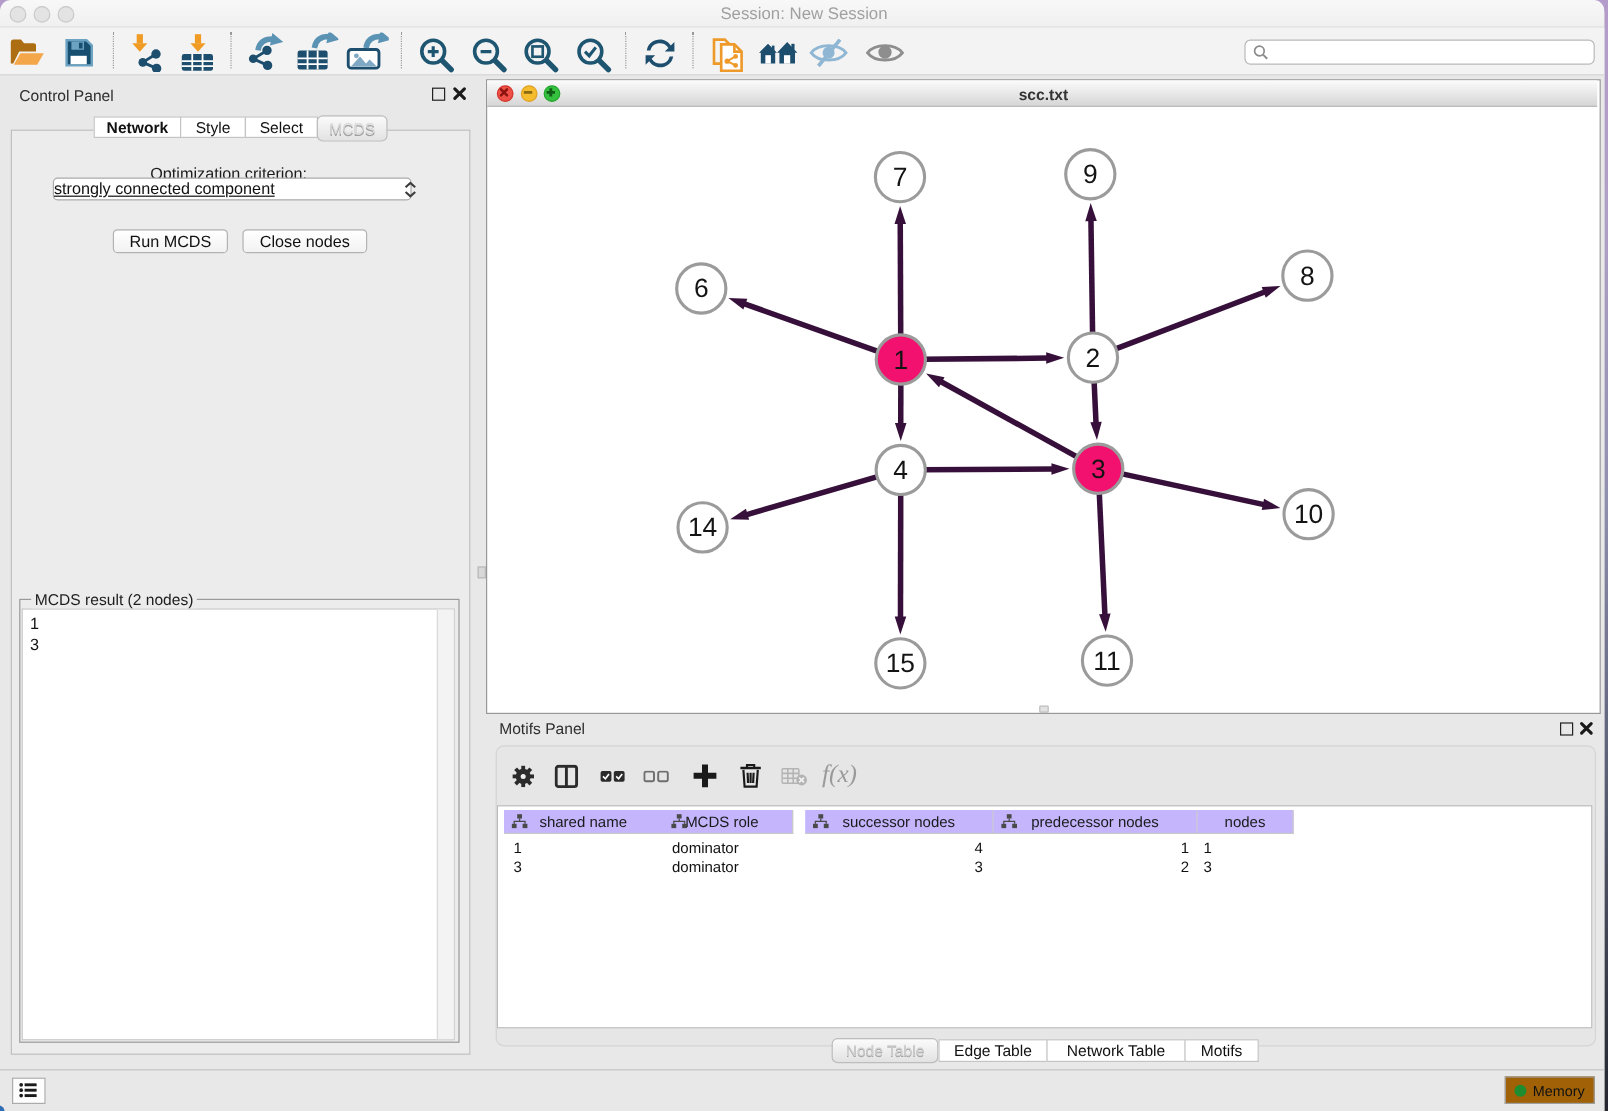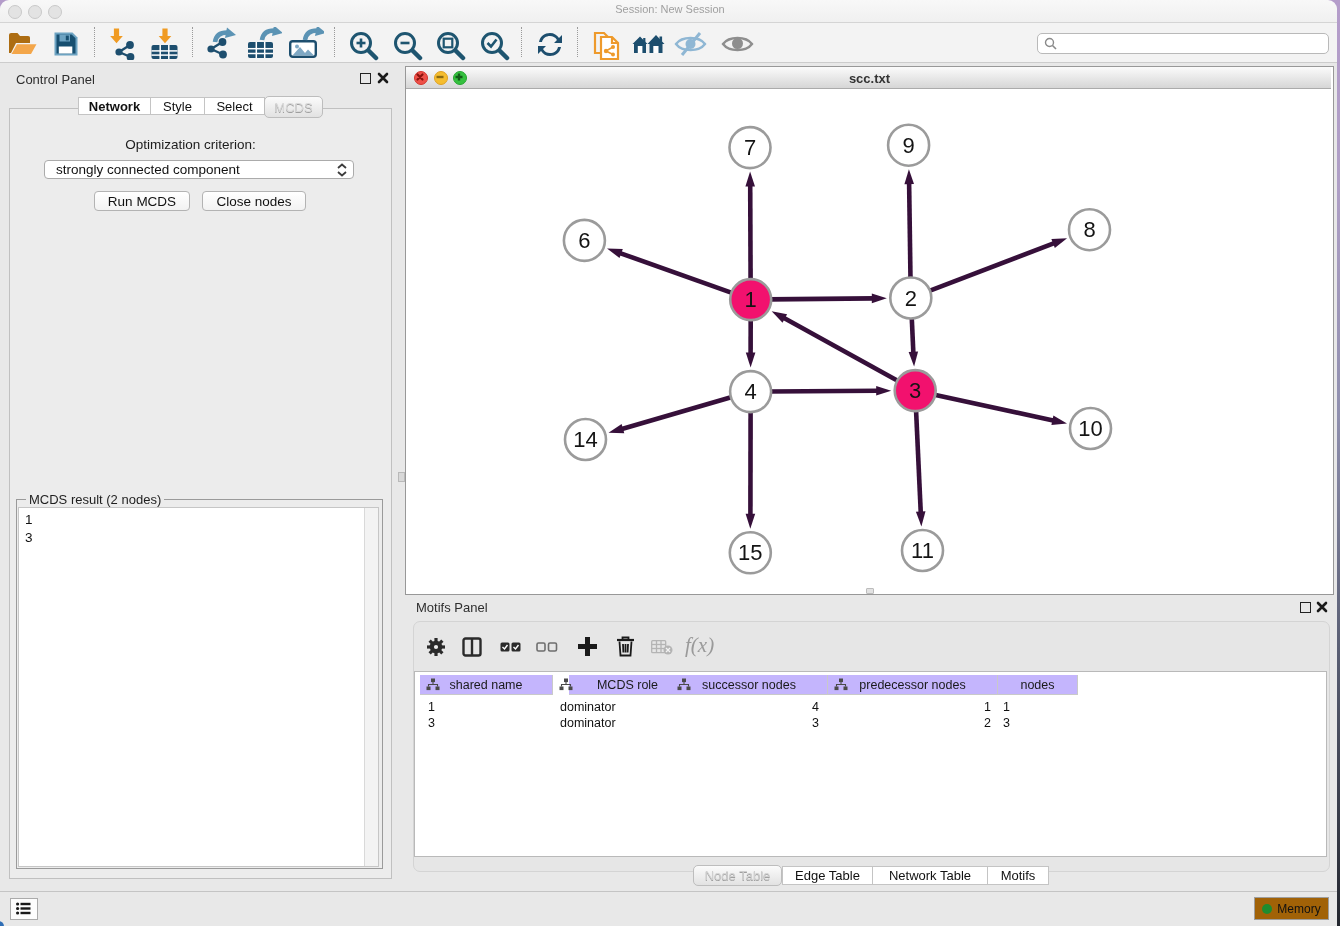--- a/index.html
+++ b/index.html
@@ -3,35 +3,35 @@
 <style>
 html,body{margin:0;padding:0;}
 body{width:1340px;height:926px;overflow:hidden;position:relative;
   font-family:"Liberation Sans",sans-serif;
   background:linear-gradient(180deg,#b49cca 0%,#af9fc6 20%,#8f8fae 45%,#5a5f74 70%,#23262e 100%);}
 .abs{position:absolute;}
 #win{left:0;top:2px;width:1337px;height:924px;background:#e9e9e9;border-radius:9px 9px 0 0;}
 #titlebar{left:0;top:0;width:1337px;height:22px;background:linear-gradient(180deg,#f8f8f8,#f0f0f0);
   border-radius:9px 9px 0 0;border-bottom:1px solid #d4d4d4;}
 .tl{width:12px;height:12px;border-radius:50%;background:#e3e3e3;border:1px solid #c9c9c9;top:5px;}
-#ttext{width:100%;top:3px;text-align:center;font-size:11px;color:#a0a0a0;}
+#ttext{width:100%;top:3px;text-align:center;font-size:14px;color:#a0a0a0;}
 #toolbar{left:0;top:23px;width:1337px;height:39px;background:#f3f3f3;border-bottom:1px solid #cccccc;}
 .vsep{top:5px;height:30px;width:0;border-left:1px dotted #9a9a9a;}
 #main{left:0;top:63px;width:1337px;height:828px;background:#e8e8e8;}
 
 #cp-title{left:16px;top:9px;font-size:13px;color:#2e2e2e;}
 .ptab{z-index:5;height:16px;font-size:13px;color:#111;background:#fff;border:1px solid #c4c4c4;
   display:flex;align-items:center;justify-content:center;}
 .ptabsel{z-index:5;height:20px;font-size:13px;color:#d9d9d9;text-shadow:0 1px 0 #9f9f9f;
   background:linear-gradient(180deg,#fbfbfb,#e2e2e2);border:1px solid #bdbdbd;border-radius:5px;
   display:flex;align-items:center;justify-content:center;}
 #cp-box{left:9px;top:45px;width:381px;height:769px;border:1px solid #c0c0c0;background:#ececec;}
 #optlabel{left:0;top:74px;width:381px;text-align:center;font-size:13.5px;color:#1c1c1c;}
-#combo{left:44px;top:97px;width:297px;height:17px;background:#fff;border:1px solid #ababab;border-radius:4px;
-  font-size:13.5px;color:#111;padding-left:11px;line-height:17px;}
+#combo{left:44px;top:85px;width:297px;height:17px;background:#fff;border:1px solid #ababab;border-radius:4px;
+  font-size:13.5px;color:#111;line-height:17px;text-decoration:underline;}
 .btn{height:18px;background:linear-gradient(180deg,#ffffff,#f2f2f2);border:1px solid #b3b3b3;border-radius:4px;
   font-size:13.5px;color:#111;display:flex;align-items:center;justify-content:center;}
 #fieldset{left:16px;top:436px;width:365px;height:368px;border:1px solid #9a9a9a;}
 #fs-white{left:1px;top:7px;width:359px;height:358px;background:#fff;border:1px solid #c6c6c6;}
 #fs-legend{left:26px;top:429px;background:#ececec;padding:0 3px;font-size:13px;color:#1e1e1e;}
 #fs-scroll{left:345px;top:0px;width:13px;height:358px;background:#f3f3f3;border-left:1px solid #d9d9d9;}
 
 #netframe{left:405px;top:3px;width:927px;height:527px;border:1px solid #989898;background:#fff;}
 #nettitle{left:0;top:0;width:925px;height:21px;background:linear-gradient(180deg,#fbfbfb,#d6d6d6);border-bottom:1px solid #ababab;}
 .mac{width:12px;height:12px;border-radius:50%;top:4px;}
@@ -340,21 +340,21 @@
     </svg>
 <div class="abs" style="left:685px;top:570px;font-family:'Liberation Serif',serif;font-style:italic;font-size:21px;color:#9a9a9a;">f(x)</div>
   <div class="abs" id="tp-white">
     <div class="abs hcell" style="left:5px;top:3px;width:132px;">shared name</div>
 <svg class="abs" style="left:11px;top:6px;" width="14" height="13" viewBox="0 0 14 13">
         <rect x="5" y="0.5" width="4" height="3.6" fill="#4a4a4a"></rect>
         <rect x="0.5" y="8.5" width="4" height="3.6" fill="#4a4a4a"></rect>
         <rect x="9.5" y="8.5" width="4" height="3.6" fill="#4a4a4a"></rect>
         <path d="M7 4 L7 6.5 M2.5 8.5 L2.5 6.5 L11.5 6.5 L11.5 8.5" stroke="#4a4a4a" stroke-width="1.1" fill="none"></path>
       </svg>
-<div class="abs hcell" style="left:154px;top:3px;width:117px;">MCDS role</div>
+<div class="abs hcell" style="left:128px;top:3px;width:117px;">MCDS role</div>
 <svg class="abs" style="left:144px;top:6px;" width="14" height="13" viewBox="0 0 14 13">
         <rect x="5" y="0.5" width="4" height="3.6" fill="#4a4a4a"></rect>
         <rect x="0.5" y="8.5" width="4" height="3.6" fill="#4a4a4a"></rect>
         <rect x="9.5" y="8.5" width="4" height="3.6" fill="#4a4a4a"></rect>
         <path d="M7 4 L7 6.5 M2.5 8.5 L2.5 6.5 L11.5 6.5 L11.5 8.5" stroke="#4a4a4a" stroke-width="1.1" fill="none"></path>
       </svg>
 <div class="abs hcell" style="left:256px;top:3px;width:156px;">successor nodes</div>
 <svg class="abs" style="left:262px;top:6px;" width="14" height="13" viewBox="0 0 14 13">
         <rect x="5" y="0.5" width="4" height="3.6" fill="#4a4a4a"></rect>
         <rect x="0.5" y="8.5" width="4" height="3.6" fill="#4a4a4a"></rect>

